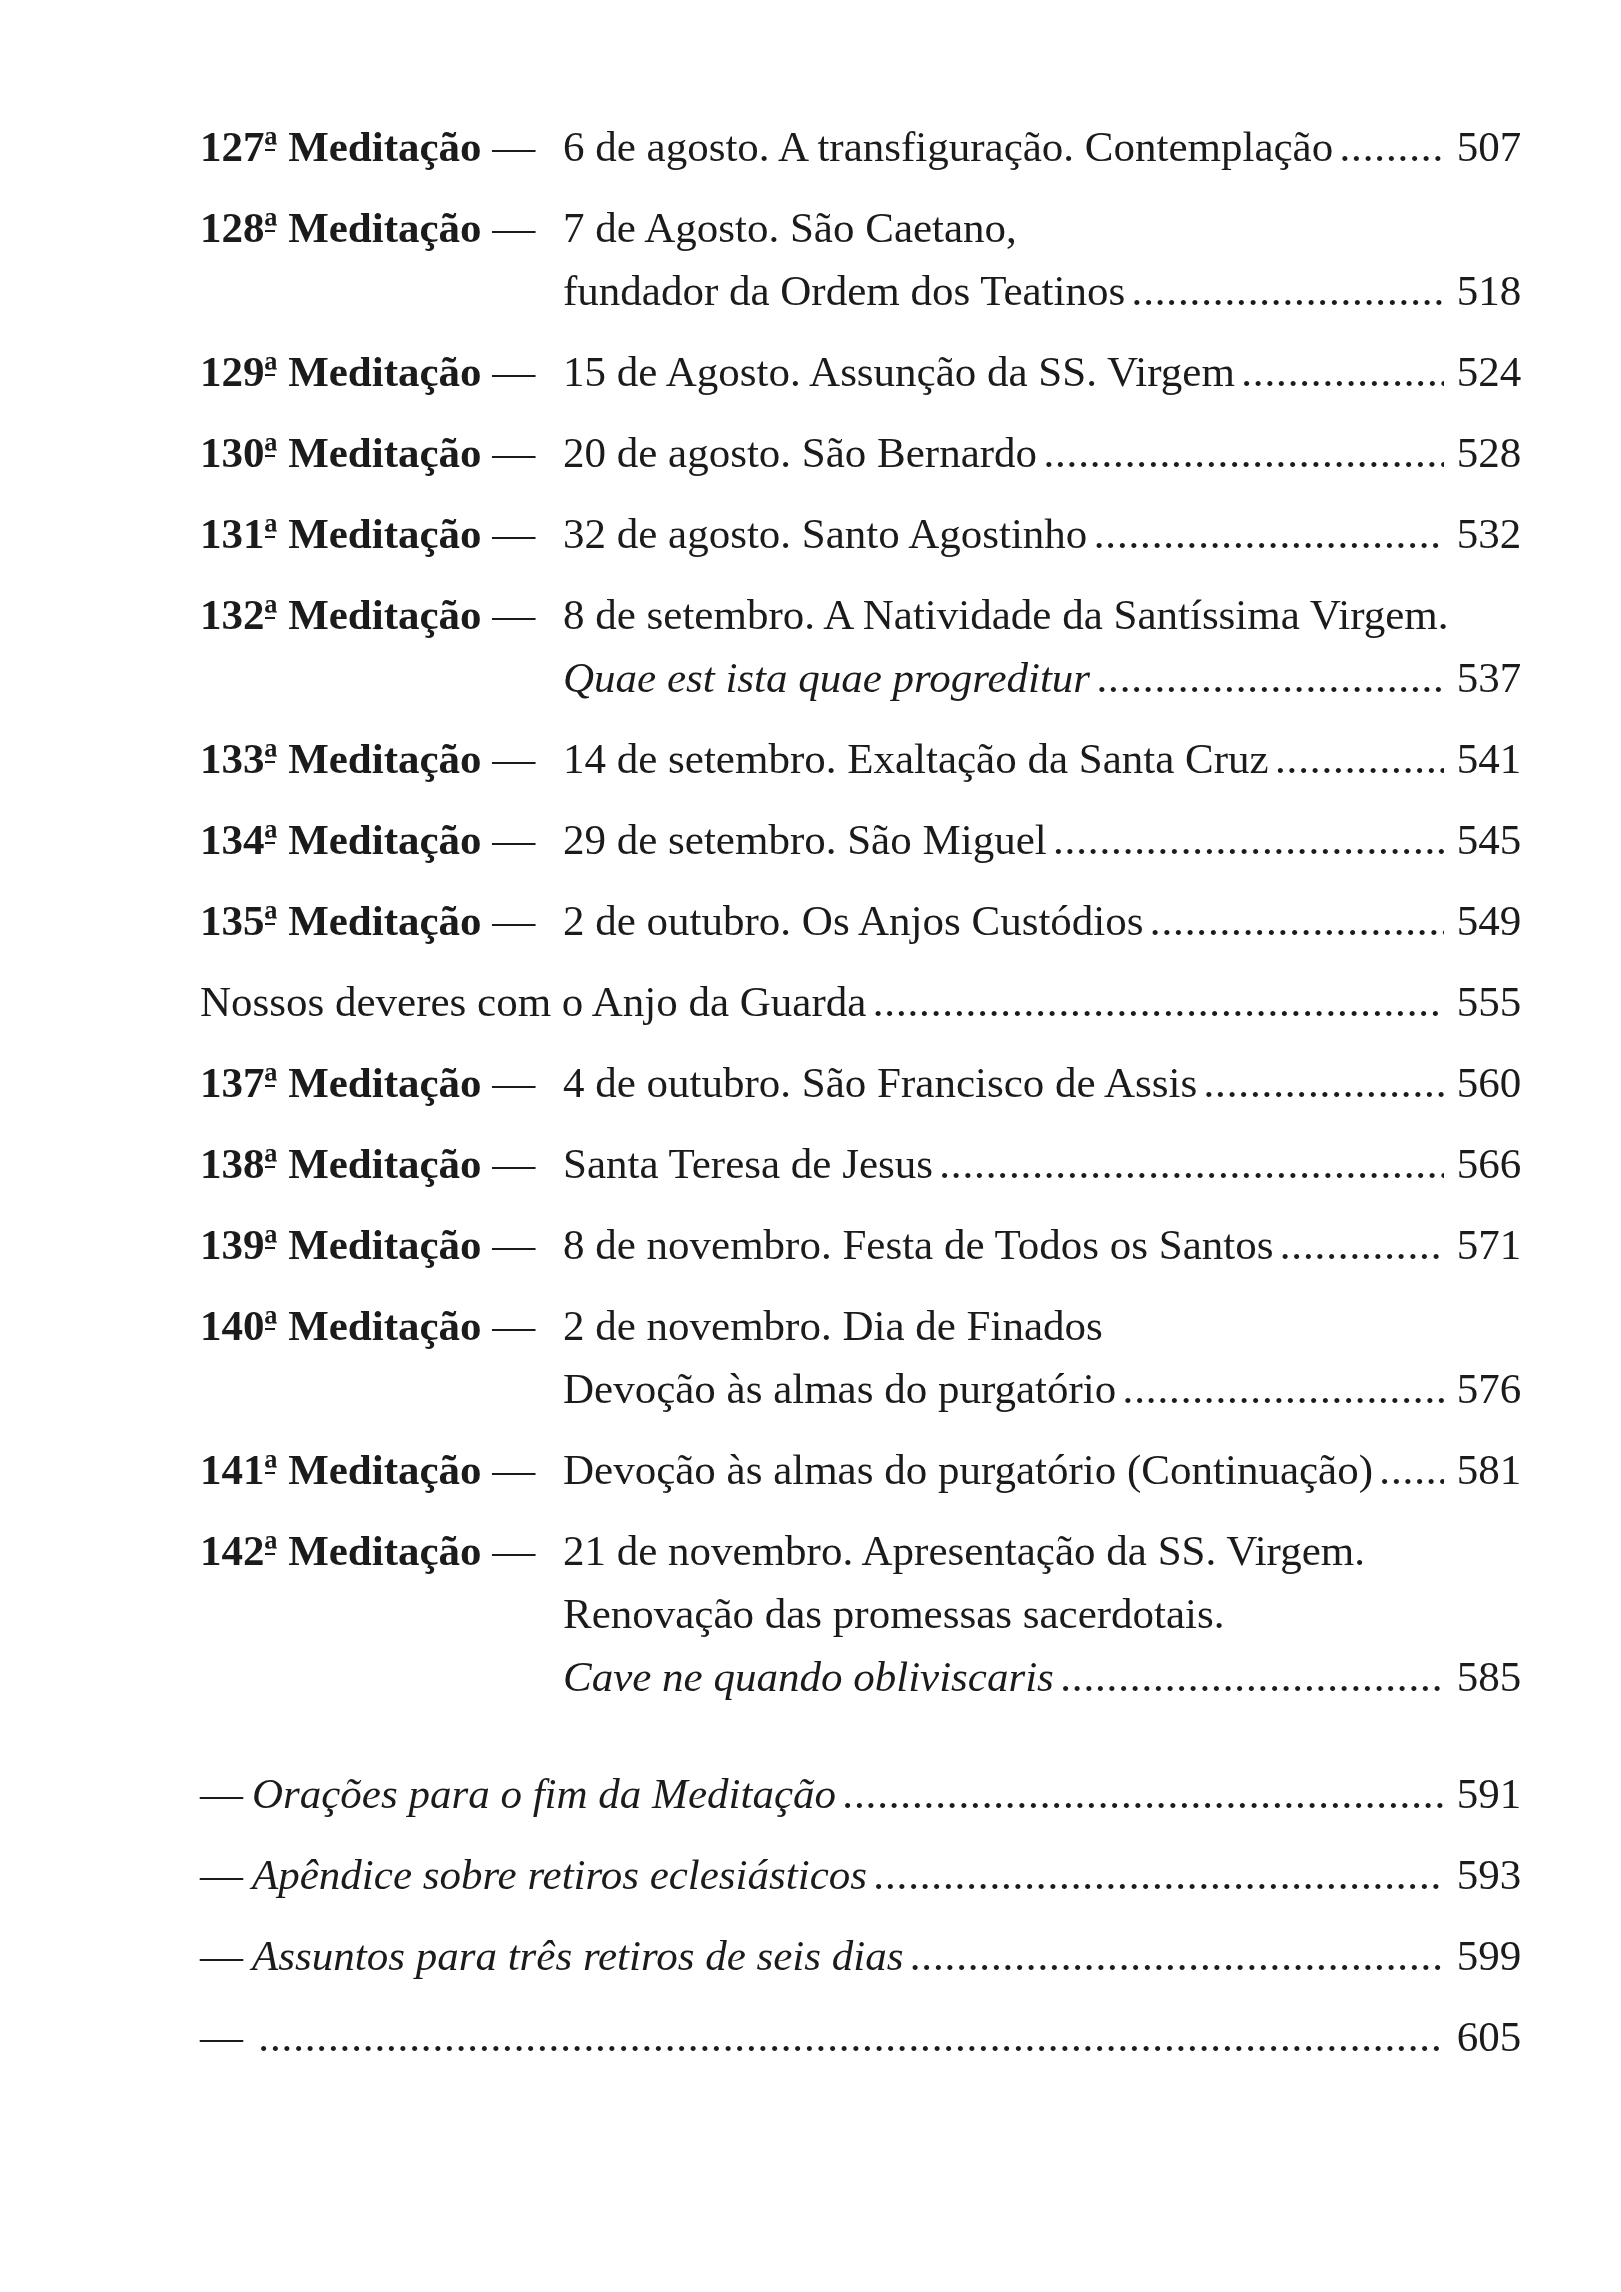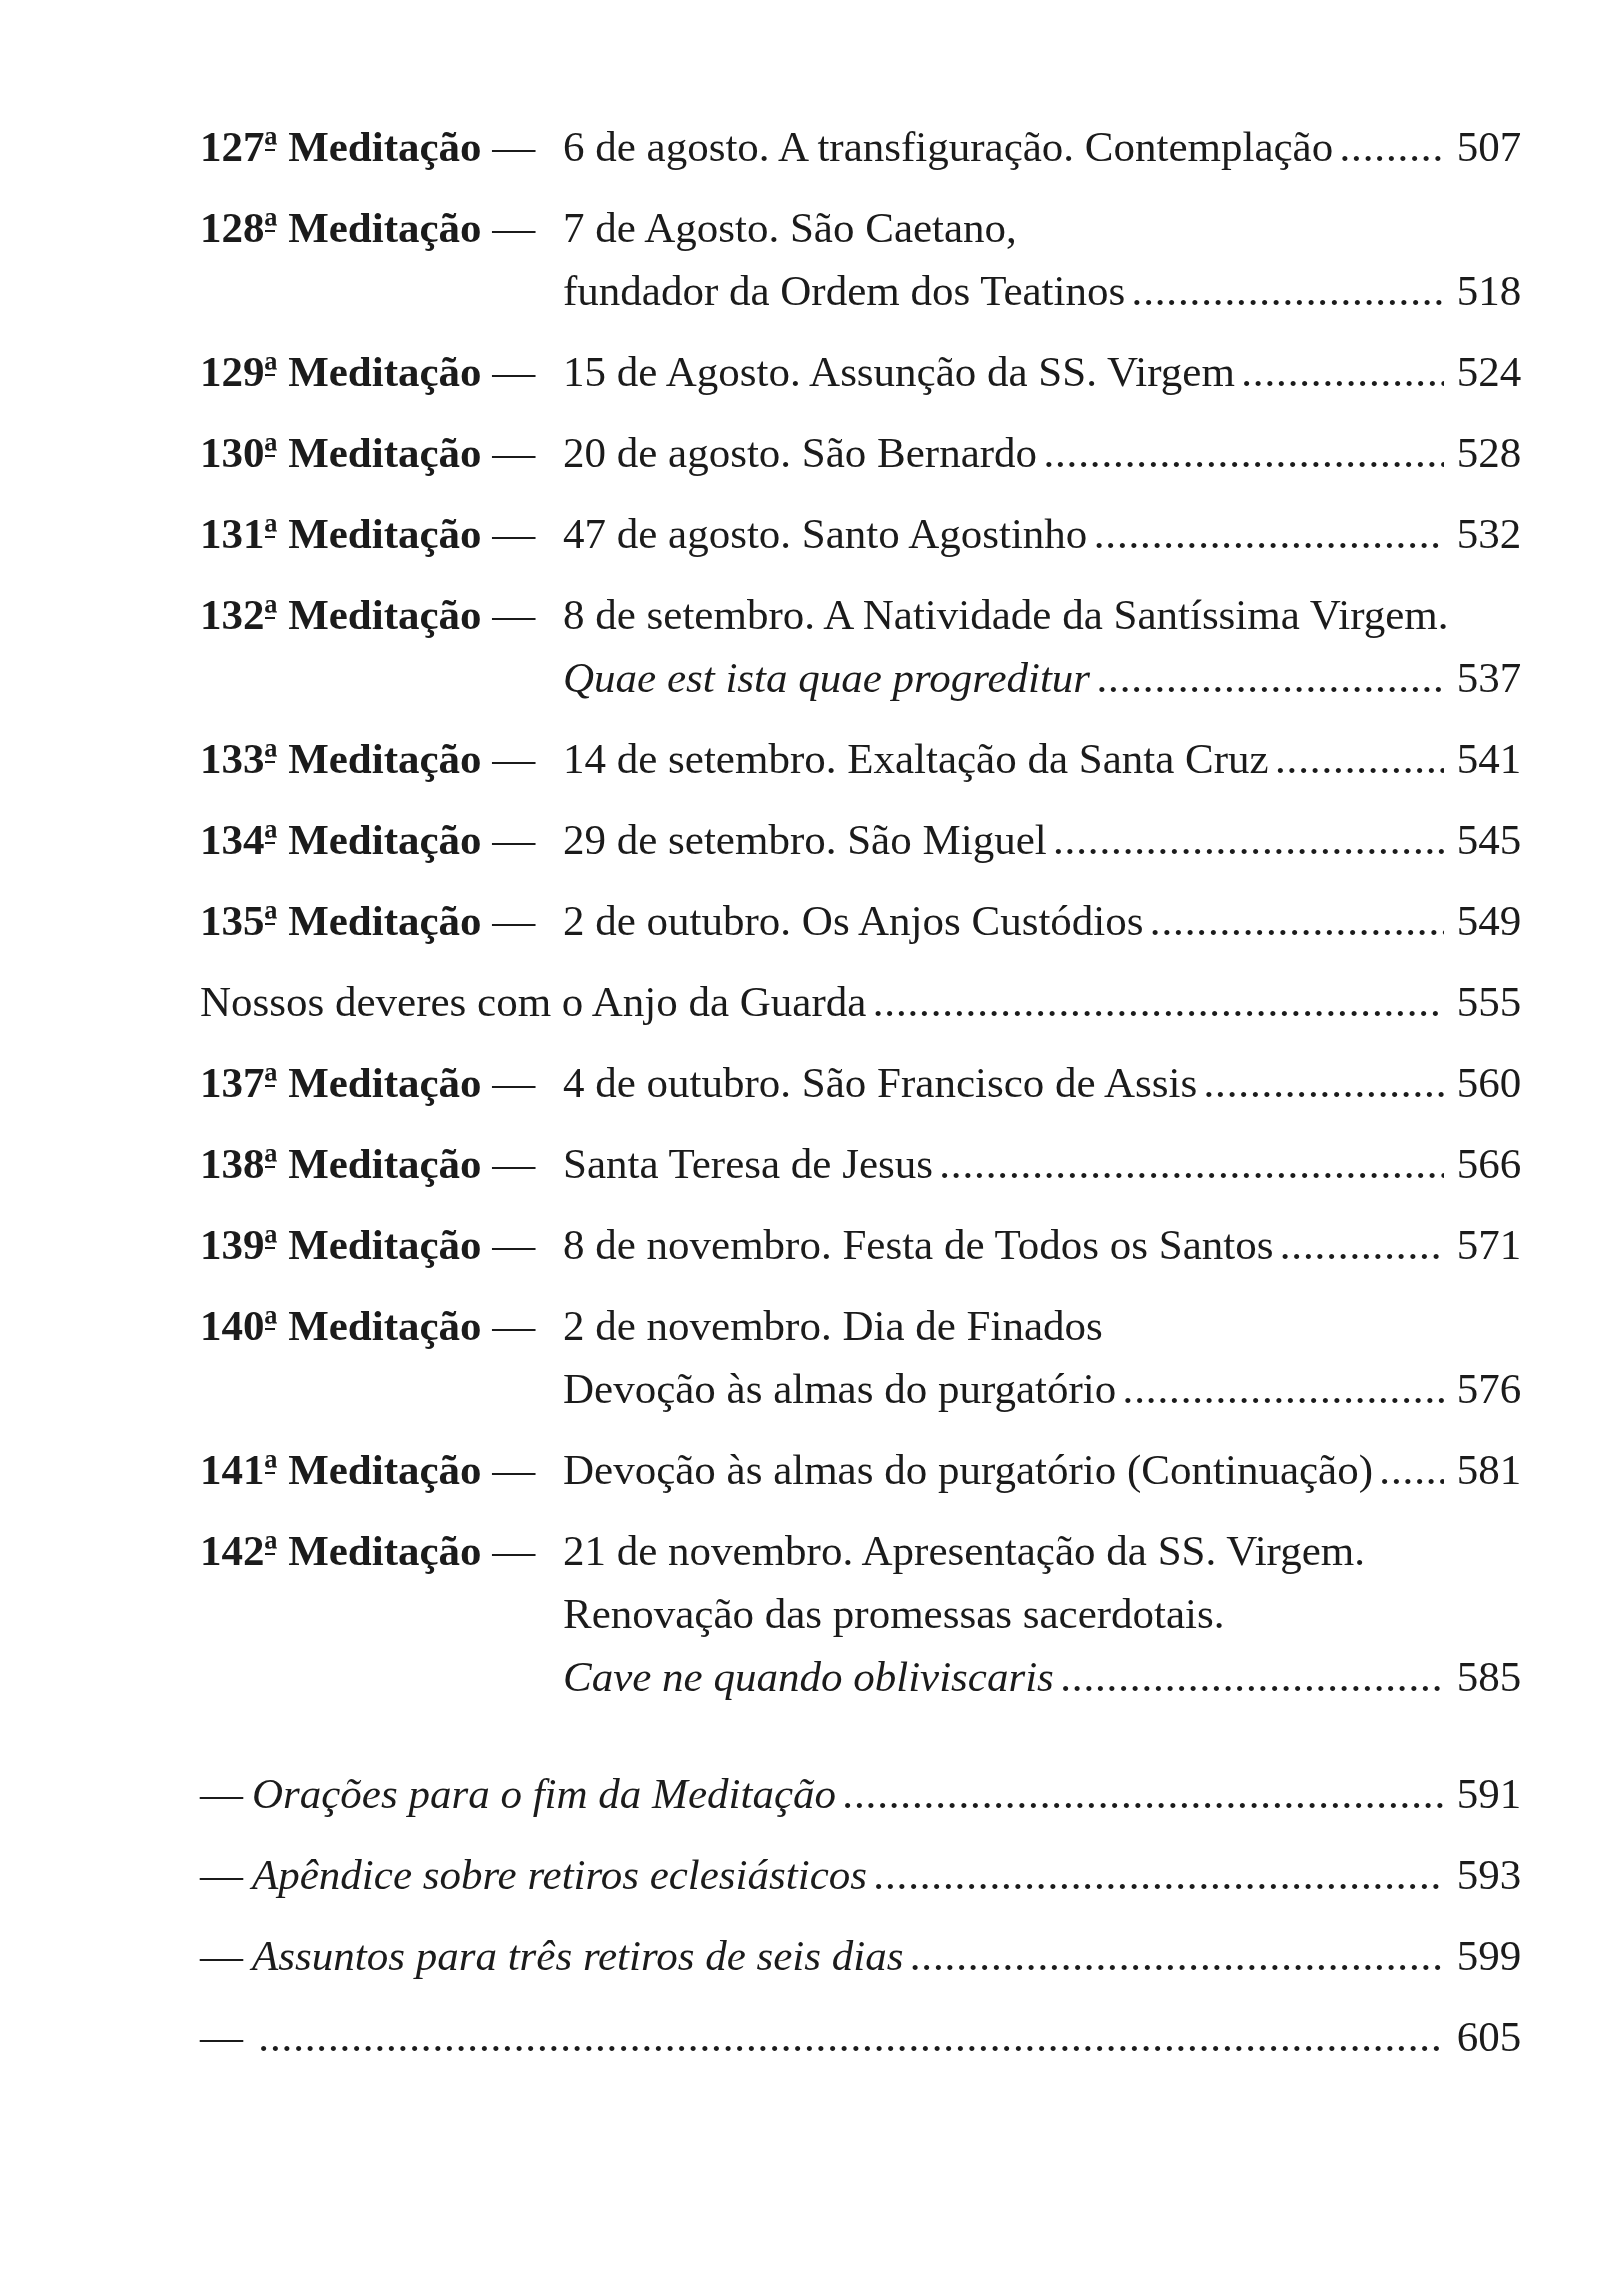--- a/index.html
+++ b/index.html
@@ -108,21 +108,21 @@
           <div class="line">
             <span class="label"><span class="label-bold"><span class="num">130</span><span class="ord">ª</span> <span class="title">Meditação</span></span><span class="dash">—</span></span>
             <span class="text">20 de agosto. São Bernardo</span>
             <span class="leader"></span>
             <span class="pagenum">528</span>
           </div>
         </div>
         <div class="entry">
           <div class="line">
             <span class="label"><span class="label-bold"><span class="num">131</span><span class="ord">ª</span> <span class="title">Meditação</span></span><span class="dash">—</span></span>
-            <span class="text">47 de agosto. Santo Agostinho</span>
+            <span class="text">32 de agosto. Santo Agostinho</span>
             <span class="leader"></span>
             <span class="pagenum">532</span>
           </div>
         </div>
         <div class="entry">
           <div class="line">
             <span class="label"><span class="label-bold"><span class="num">132</span><span class="ord">ª</span> <span class="title">Meditação</span></span><span class="dash">—</span></span>
             <span class="text">8 de setembro. A Natividade da Santíssima Virgem.</span>
           </div>
           <div class="line">

